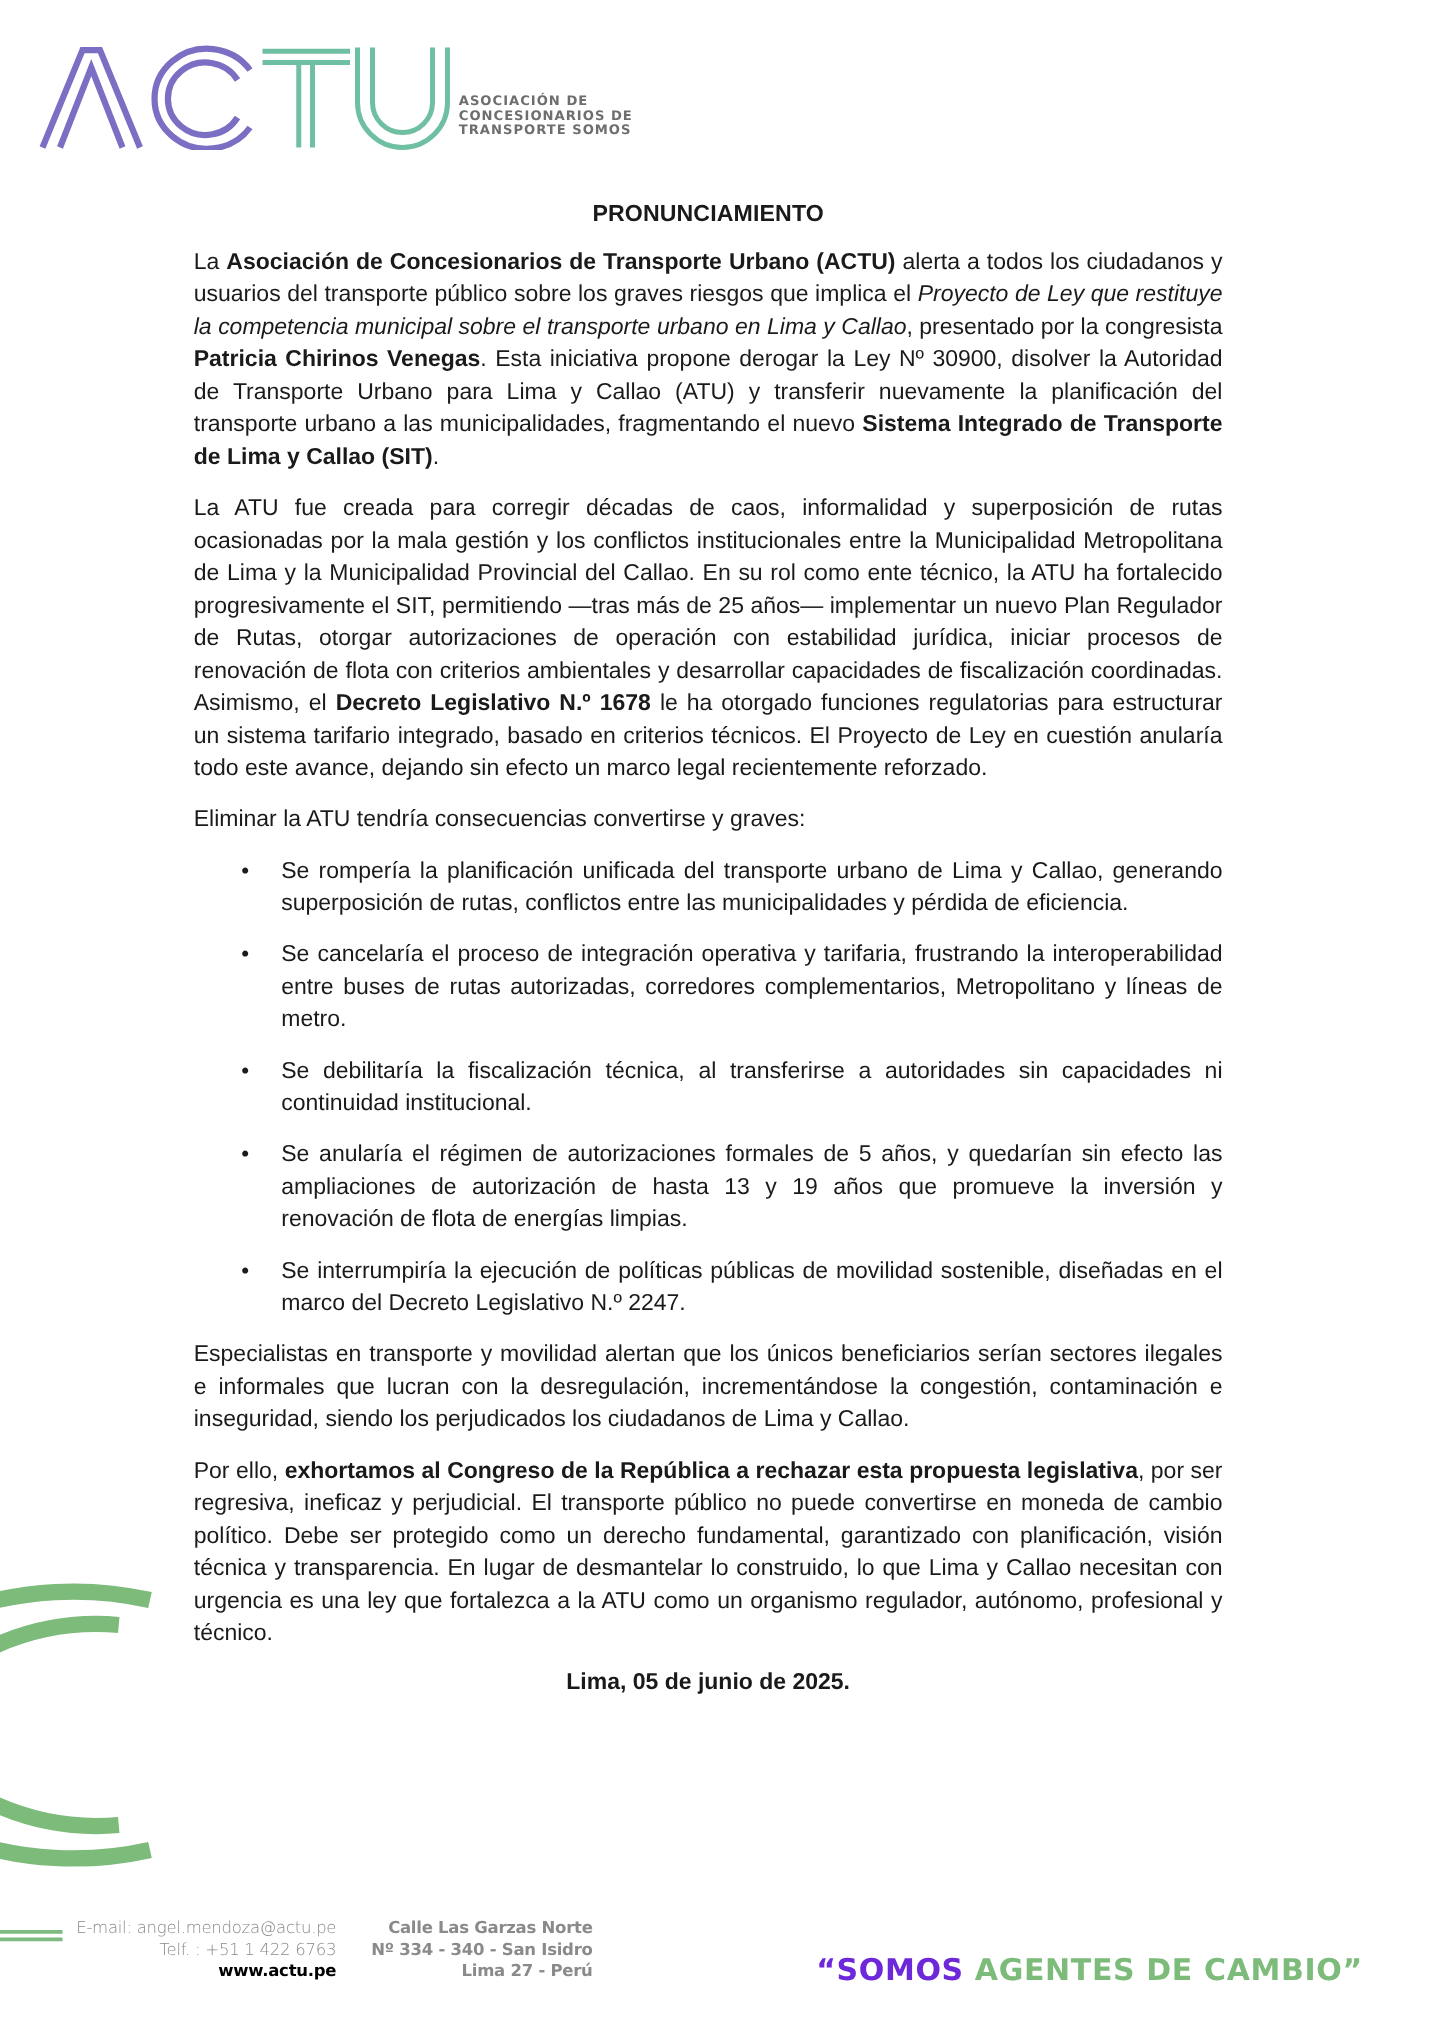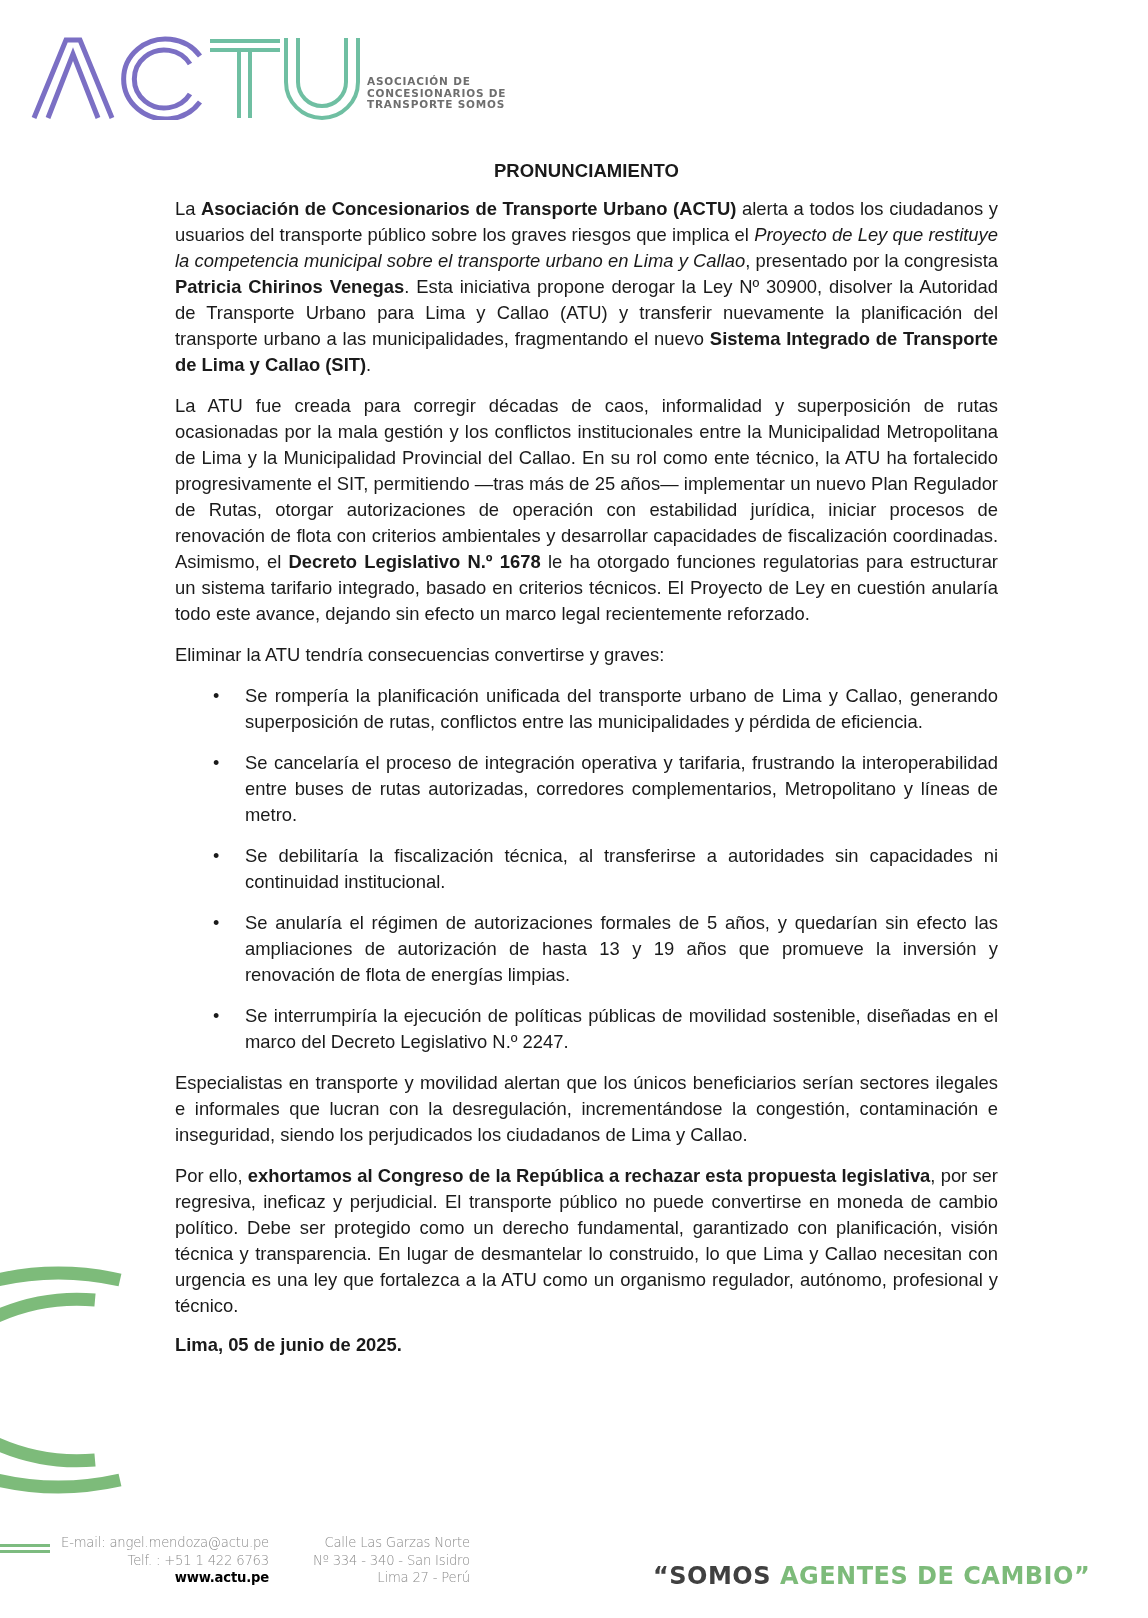--- a/index.html
+++ b/index.html
@@ -7,47 +7,47 @@
          font-family: "Liberation Sans", sans-serif; color: #1a1a1a; }
 
   
   .logo { position: absolute; left: 30px; top: 36px; width: 330px; height: 84px; }
   .logo svg { width: 330px; height: 84px; display: block; }
   .logo-sub { position: absolute; left: 367px; top: 76px; font-family: "DejaVu Sans", sans-serif;
               font-size: 10.5px; line-height: 11.5px; letter-spacing: 0.8px; color: #6e6e6e; font-weight: bold; }
   .logo-sub div { white-space: nowrap; }
 
   
-  .content { position: absolute; left: 175px; top: 160px; width: 823px; }
+  .content { position: absolute; left: 155px; top: 160px; width: 823px; }
   .title { text-align: center; font-weight: bold; font-size: 18.5px; margin: 0 0 14px 0; letter-spacing: 0.1px; }
   p.para { margin: 0 0 15px 0; font-size: 18.4px; line-height: 26px; text-align: justify; }
   .b { font-weight: bold; }
   .i { font-style: italic; }
 
   ul.bullets { list-style: none; margin: 0 0 15px 0; padding: 0; }
   ul.bullets li { position: relative; padding-left: 70px; margin: 0 0 15px 0;
                   font-size: 18.4px; line-height: 26px; text-align: justify; }
   ul.bullets li .dot { position: absolute; left: 38px; top: 0; font-size: 18px; }
 
-  .sign { text-align: left; font-weight: bold; font-size: 18.4px; margin-top: 8px; }
+  .sign { text-align: center; font-weight: bold; font-size: 18.4px; margin-top: 8px; }
 
   
   .arcs { position: absolute; left: 0; top: 1240px; width: 140px; height: 280px; }
 
   
   .foot-lines { position: absolute; left: 0; top: 1544px; width: 50px; height: 10px; }
   .foot-lines div { height: 3px; background: #7dbb80; margin-bottom: 3px; }
   .foot-col { position: absolute; top: 1534px; font-size: 13.2px; line-height: 17.5px; color: #8a8a8a;
               font-family: "DejaVu Sans", sans-serif; font-weight: 300; letter-spacing: -0.2px; text-align: right; }
   .foot-col.c1 { left: 61px; }
-  .foot-col.c2 { left: 313px; }
+  .foot-col.c2 { left: 297px; font-weight: bold; }
   .foot-web { color: #000000; font-weight: bold; }
   .slogan { position: absolute; left: 653px; top: 1562px; font-family: "DejaVu Sans", sans-serif;
             font-weight: bold; font-size: 24px; letter-spacing: 0.5px; white-space: nowrap; }
-  .slogan .s1 { color: #404040; }
+  .slogan .s1 { color: #6d28d9; }
   .slogan .s2 { color: #7dbb7a; }
 </style>
 </head>
 <body>
 
 <div class="logo">
   <svg viewBox="0 0 330 84">
 
     <g fill="none" stroke="#7b6fc4" stroke-width="5">
       <polyline points="4,82 36,4 50,4 82,82"></polyline>

